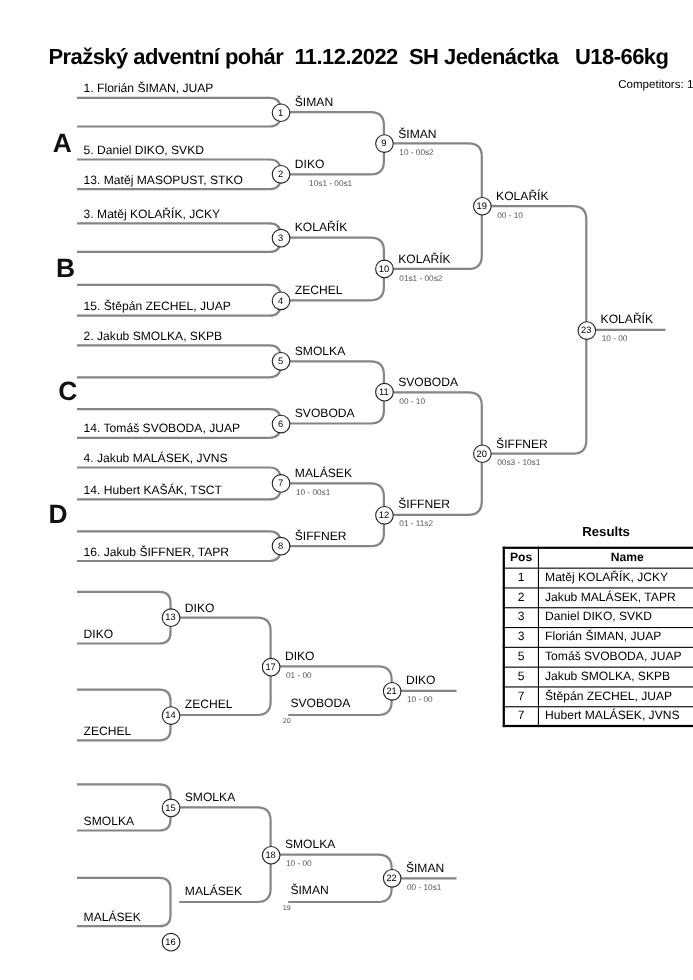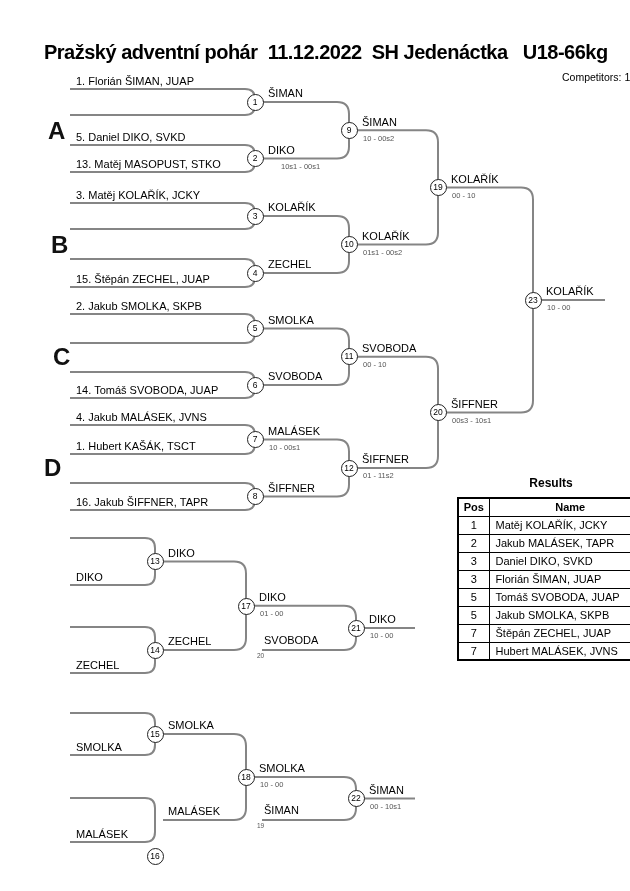--- a/index.html
+++ b/index.html
@@ -99,21 +99,21 @@
   <div class="group" style="left:4px;top:455px">D</div>
 
   <div class="entry" style="left:36px;top:75px">1. Florián ŠIMAN, JUAP</div>
   <div class="entry" style="left:36px;top:131px">5. Daniel DIKO, SVKD</div>
   <div class="entry" style="left:36px;top:158px">13. Matěj MASOPUST, STKO</div>
   <div class="entry" style="left:36px;top:189px">3. Matěj KOLAŘÍK, JCKY</div>
   <div class="entry" style="left:36px;top:273px">15. Štěpán ZECHEL, JUAP</div>
   <div class="entry" style="left:36px;top:300px">2. Jakub SMOLKA, SKPB</div>
   <div class="entry" style="left:36px;top:384px">14. Tomáš SVOBODA, JUAP</div>
   <div class="entry" style="left:36px;top:411px">4. Jakub MALÁSEK, JVNS</div>
-  <div class="entry" style="left:36px;top:440px">1. Hubert KAŠÁK, TSCT</div>
+  <div class="entry" style="left:36px;top:440px">14. Hubert KAŠÁK, TSCT</div>
   <div class="entry" style="left:36px;top:496px">16. Jakub ŠIFFNER, TAPR</div>
 
   <div class="win" style="left:228px;top:87px">ŠIMAN</div>
   <div class="win" style="left:228px;top:143.5px">DIKO</div>
   <div class="score" style="left:241px;top:161.5px">10s1 - 00s1</div>
   <div class="win" style="left:228px;top:201px">KOLAŘÍK</div>
   <div class="win" style="left:228px;top:258px">ZECHEL</div>
   <div class="win" style="left:228px;top:313.5px">SMOLKA</div>
   <div class="win" style="left:228px;top:370px">SVOBODA</div>
   <div class="win" style="left:228px;top:424.5px">MALÁSEK</div>

